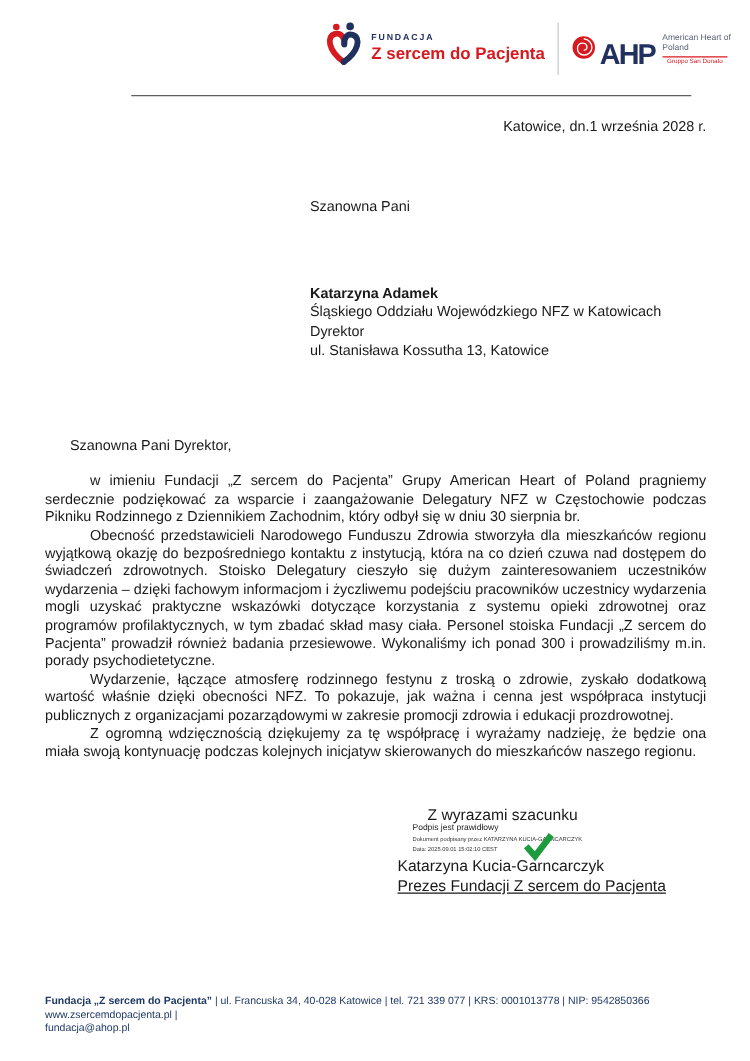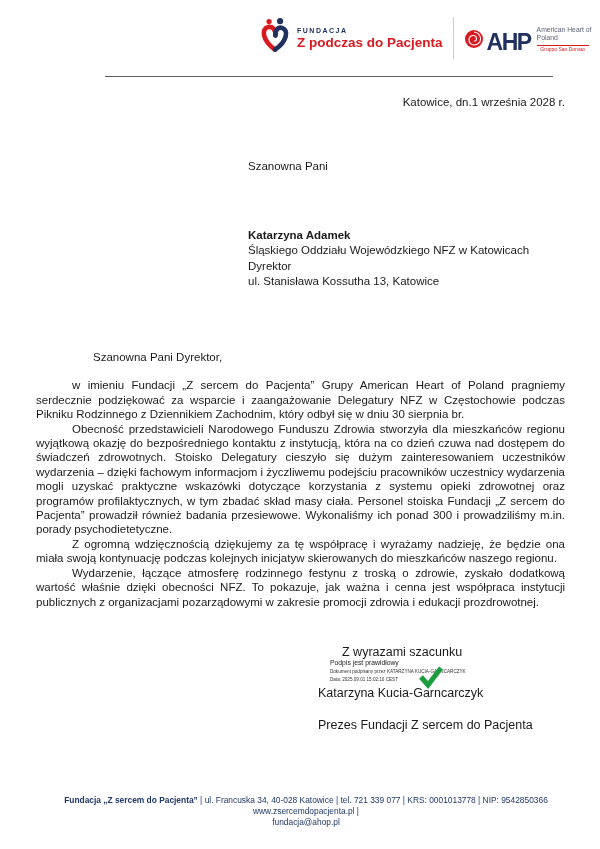--- a/index.html
+++ b/index.html
@@ -36,56 +36,56 @@
   
   .subject{
     position:absolute;top:264px;left:36px;width:529px;
     font-size:11.5px;line-height:22.5px;text-align:justify;
   }
   
   .body-text{
     position:absolute;top:350px;left:36px;width:529px;
     font-size:11.5px;line-height:14.4px;text-align:justify;
   }
-  .greeting{margin:0 0 14px 57px;}
+  .greeting{margin:0 0 14px 20px;}
   .body-text p{margin:0;text-indent:36px;}
   .italic{}
   
   .signature{position:absolute;top:645px;left:318px;width:250px;}
   .sig-closing{font-size:12.5px;margin-left:24px;}
   .stamp{position:relative;margin-left:12px;}
   .stamp-valid{font-size:6.8px;color:#1c1c1c;line-height:8px;}
   .stamp-tiny{font-size:4.6px;color:#333;line-height:5.6px;margin-top:2px;}
   .stamp-check{position:absolute;left:88px;top:6px;width:26px;height:24px;}
   .sig-name{font-size:12.5px;margin-top:4px;}
-  .sig-title{font-size:12.5px;margin-top:18px;}
+  .sig-title{font-size:12.5px;margin-top:2px;text-decoration:underline;}
   
   .footer{
     position:absolute;top:795px;left:36px;width:540px;
-    font-size:8.4px;line-height:11px;color:#1f3864;text-align:center;
+    font-size:8.4px;line-height:11px;color:#1f3864;
   }
 </style>
 </head>
 <body>
 
 <div class="page">
 
   <div class="header-logos">
     <div class="flogo">
       <span>
         <svg width="34" height="40" viewBox="0 0 40 44">
           <circle cx="13" cy="5" r="3.1" fill="#d71920"></circle>
           <circle cx="26" cy="4.5" r="3.6" fill="#20305f"></circle>
           <path d="M20 38 C5 27 3.5 13.5 12 11.5 C18 10 21 16 20.5 21" stroke="#d71920" stroke-width="5.5" fill="none" stroke-linecap="round"></path>
           <path d="M20 38 C34 28.5 36.5 15 28.5 12.5 C22.5 10.5 20 17 20.5 21.5" stroke="#20305f" stroke-width="5.5" fill="none" stroke-linecap="round"></path>
         </svg>
       </span>
       <span class="flogo-text">
         <span class="flogo-sup">FUNDACJA</span>
-        <span class="flogo-main">Z podczas do Pacjenta</span>
+        <span class="flogo-main">Z sercem do Pacjenta</span>
       </span>
     </div>
     <div class="logo-divider"></div>
     <div class="ahp">
       <span>
         <svg width="20" height="20" viewBox="0 0 20 20">
           <circle cx="10" cy="10" r="9" fill="#d71920"></circle>
           <path d="M10 3 A7 7 0 0 1 16.5 10 A6 6 0 0 1 10 16 A5 5 0 0 1 5 10.5 A4 4 0 0 1 9.5 6.5 A3 3 0 0 1 12.5 10 A2 2 0 0 1 10 12" stroke="#ffffff" stroke-width="1.1" fill="none"></path>
         </svg>
       </span>
@@ -108,22 +108,22 @@
     <div>Śląskiego Oddziału Wojewódzkiego NFZ w Katowicach</div>
     <div>Dyrektor</div>
     <div>ul. Stanisława Kossutha 13, Katowice</div>
   </div>
 
 
   <div class="body-text">
     <div class="greeting">Szanowna Pani Dyrektor,</div>
     <p><span>w imieniu Fundacji „Z sercem do Pacjenta” Grupy American Heart of Poland pragniemy serdecznie podziękować za wsparcie i zaangażowanie Delegatury NFZ w Częstochowie podczas Pikniku Rodzinnego z </span><span class="italic">Dziennikiem Zachodnim</span><span>, który odbył się w dniu 30 sierpnia br.</span></p>
     <p>Obecność przedstawicieli Narodowego Funduszu Zdrowia stworzyła dla mieszkańców regionu wyjątkową okazję do bezpośredniego kontaktu z instytucją, która na co dzień czuwa nad dostępem do świadczeń zdrowotnych. Stoisko Delegatury cieszyło się dużym zainteresowaniem uczestników wydarzenia – dzięki fachowym informacjom i życzliwemu podejściu pracowników uczestnicy wydarzenia mogli uzyskać praktyczne wskazówki dotyczące korzystania z systemu opieki zdrowotnej oraz programów profilaktycznych, w tym zbadać skład masy ciała. Personel stoiska Fundacji „Z sercem do Pacjenta” prowadził również badania przesiewowe. Wykonaliśmy ich ponad 300 i prowadziliśmy m.in. porady psychodietetyczne.</p>
+    <p>Wydarzenie, łączące atmosferę rodzinnego festynu z troską o zdrowie, zyskało dodatkową wartość właśnie dzięki obecności NFZ. To pokazuje, jak ważna i cenna jest współpraca instytucji publicznych z organizacjami pozarządowymi w zakresie promocji zdrowia i edukacji prozdrowotnej.</p>
     <p>Z ogromną wdzięcznością dziękujemy za tę współpracę i wyrażamy nadzieję, że będzie ona miała swoją kontynuację podczas kolejnych inicjatyw skierowanych do mieszkańców naszego regionu.</p>
-    <p>Wydarzenie, łączące atmosferę rodzinnego festynu z troską o zdrowie, zyskało dodatkową wartość właśnie dzięki obecności NFZ. To pokazuje, jak ważna i cenna jest współpraca instytucji publicznych z organizacjami pozarządowymi w zakresie promocji zdrowia i edukacji prozdrowotnej.</p>
   </div>
 
   <div class="signature">
     <div class="sig-closing">Z wyrazami szacunku</div>
     <div class="stamp">
       <div class="stamp-valid">Podpis jest prawidłowy</div>
       <div class="stamp-tiny">Dokument podpisany przez KATARZYNA KUCIA-GARNCARCZYK</div>
       <div class="stamp-tiny">Data: 2025.09.01 15:02:10 CEST</div>
       <span class="stamp-check">
         <svg width="26" height="24" viewBox="0 0 26 24">

